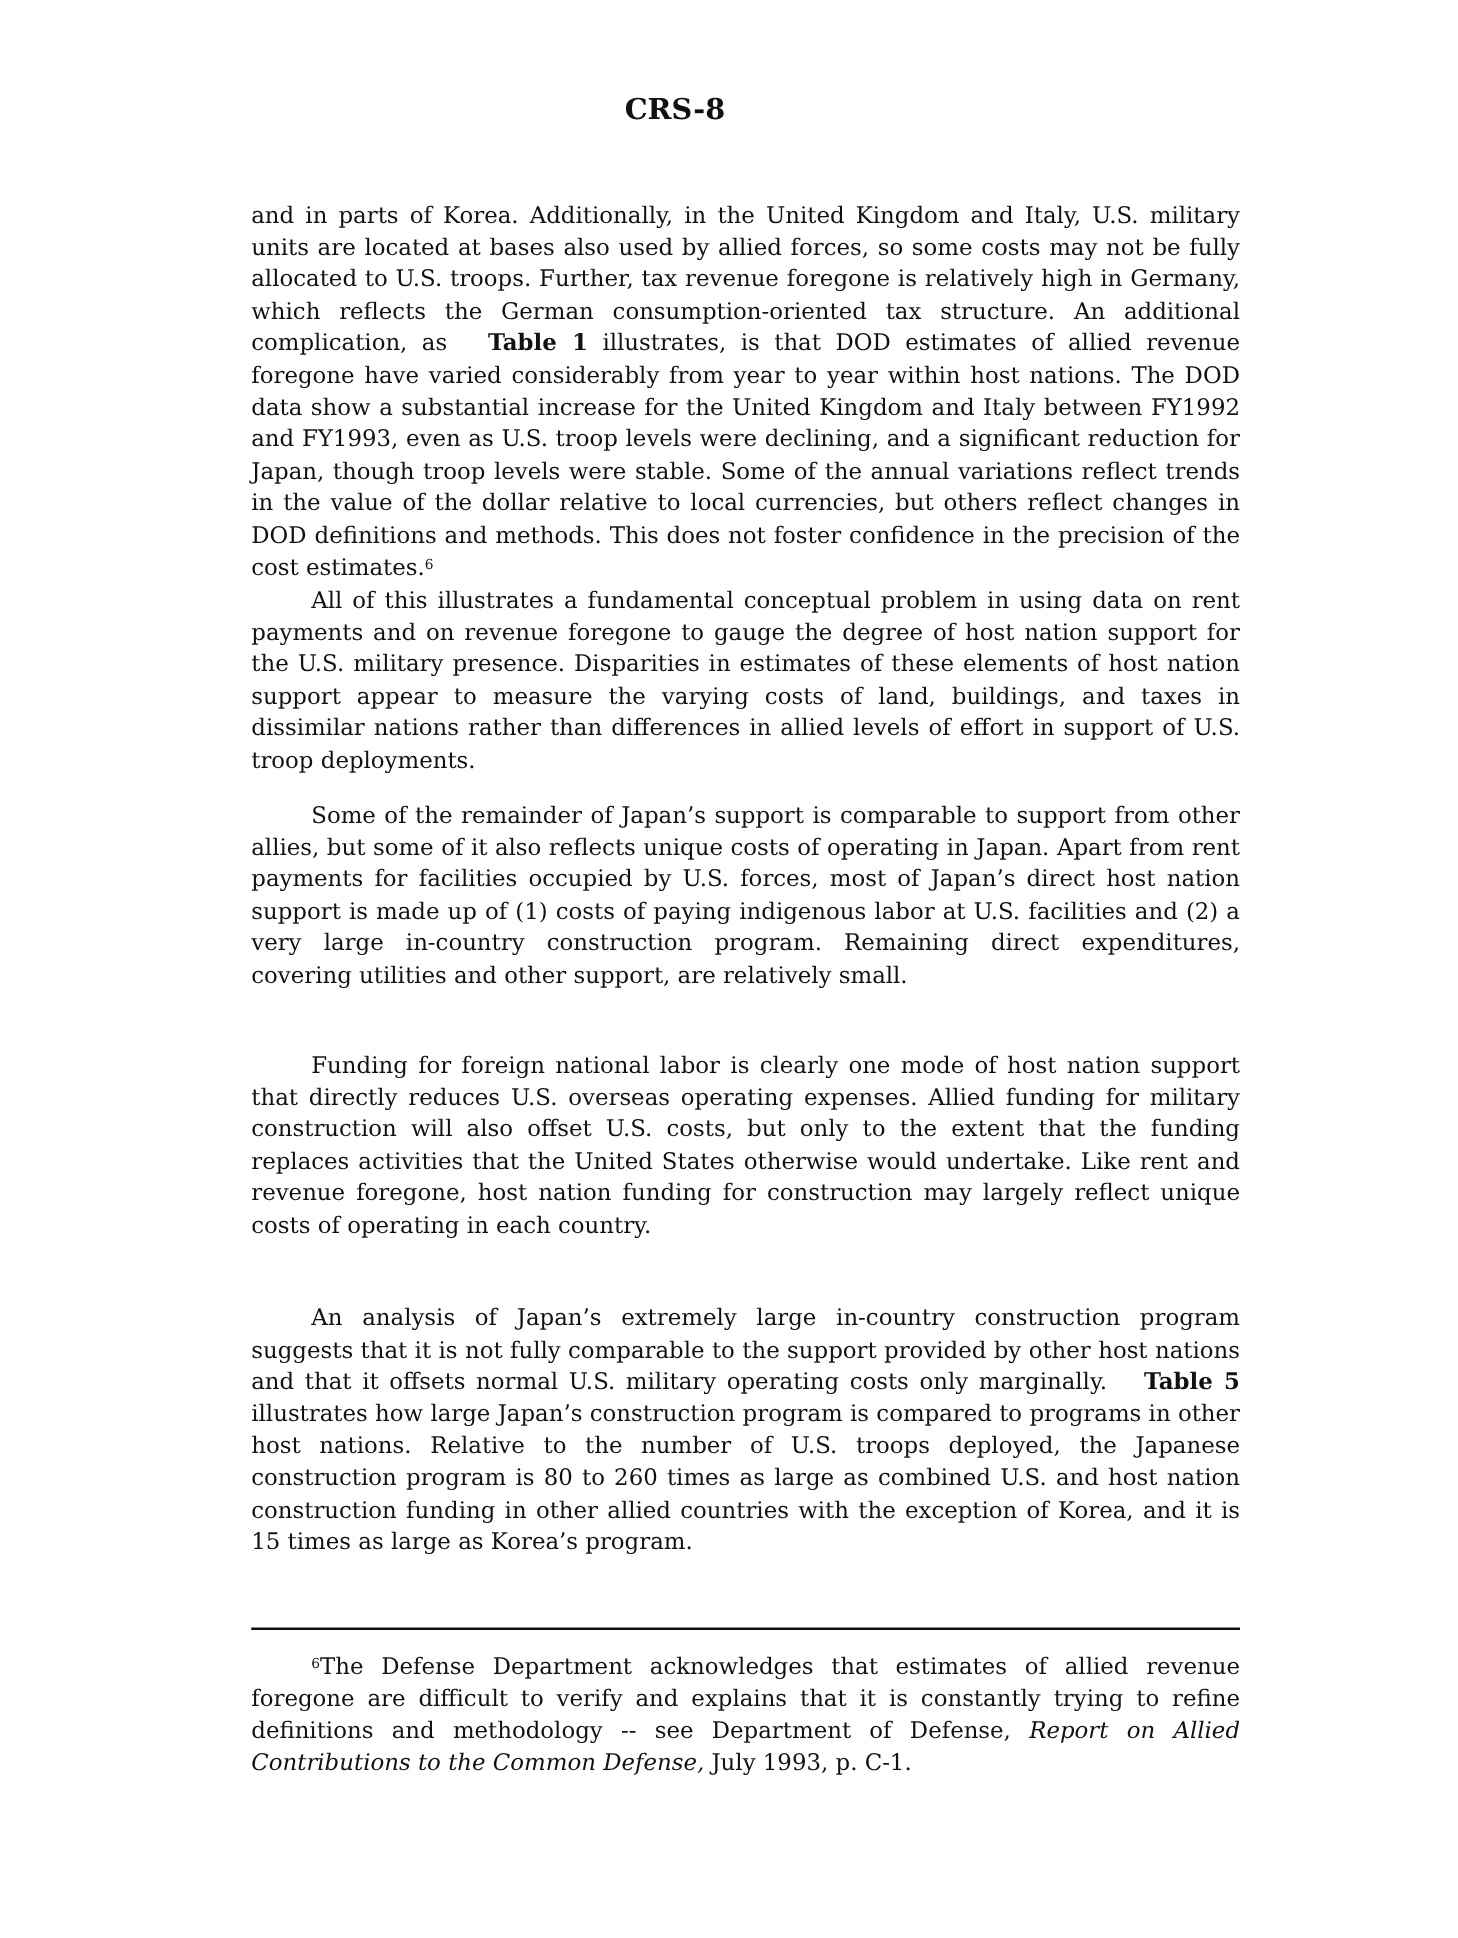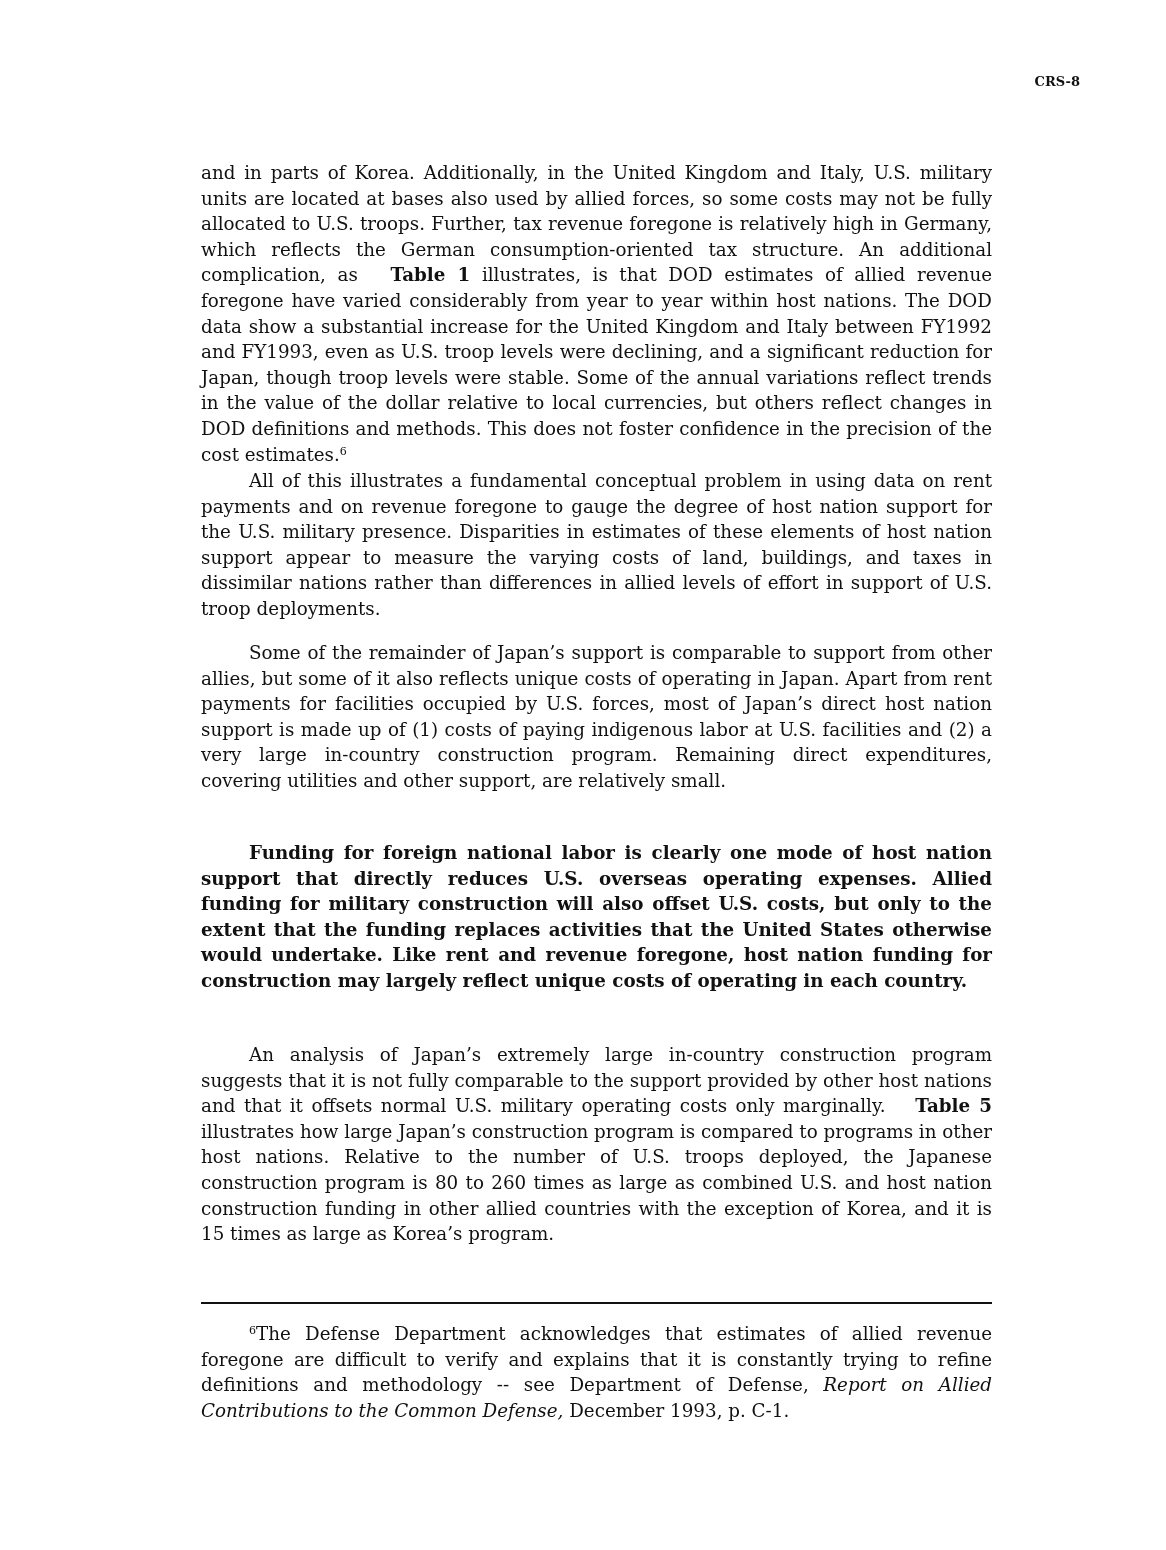--- a/index.html
+++ b/index.html
@@ -13,22 +13,22 @@
       position: relative;
       overflow: hidden;
       color: #111111;
       font-family: "DejaVu Serif", "Liberation Serif", serif;
     }
     .page-header {
       position: absolute;
       top: 74px;
       left: 0;
       width: 1080px;
-      text-align: right;
-      font-size: 13px;
+      text-align: center;
+      font-size: 23px;
       font-weight: bold;
       letter-spacing: 0px;
     }
     .body-text {
       position: absolute;
       left: 201px;
       width: 791px;
       font-size: 18.3px;
       line-height: 25.6px;
       text-align: justify;
@@ -45,21 +45,21 @@
     .italic { font-style: italic; }
     sup.fn {
       font-size: 11px;
       vertical-align: top;
       position: relative;
       top: -3px;
     }
     .p1 { top: 160px; }
     .p2 { top: 468px; }
     .p3 { top: 640px; }
-    .p4 { top: 840px; font-weight: bold; }
+    .p4 { top: 840px; }
     .p5 { top: 1042px; }
     .footnote-rule {
       position: absolute;
       left: 201px;
       top: 1302px;
       width: 791px;
       height: 2px;
       background: #111111;
     }
     .footnote {
@@ -94,13 +94,13 @@
 <div class="body-text p4">
   <p class="para indent">Funding for foreign national labor is clearly one mode of host nation support that directly reduces U.S. overseas operating expenses.  Allied funding for military construction will also offset U.S. costs, but only to the extent that the funding replaces activities that the United States otherwise would undertake.   Like rent and revenue foregone, host nation funding for construction may largely reflect unique costs of operating in each country.</p>
 </div>
 
 <div class="body-text p5">
   <p class="para indent"><span>An analysis of Japan’s extremely large in-country construction program suggests that it is not fully comparable to the support provided by other host nations and that it offsets normal U.S. military operating costs only marginally. </span><span class="bold">Table 5</span><span> illustrates how large Japan’s construction program is compared to programs in other host nations.  Relative to the number of U.S. troops deployed, the Japanese construction program is 80 to 260 times as large as combined U.S. and host nation construction funding in other allied countries with the exception of Korea, and it is 15 times as large as Korea’s program.</span></p>
 </div>
 
 <div class="footnote-rule"></div>
 
-<p class="footnote"><sup class="fn">6</sup><span>The Defense Department acknowledges that estimates of allied revenue foregone are difficult to verify and explains that it is constantly trying to refine definitions and methodology -- see Department of Defense, </span><span class="italic">Report on Allied Contributions to the Common Defense,</span><span> December 1993, p. C-1.</span></p>
+<p class="footnote"><sup class="fn">6</sup><span>The Defense Department acknowledges that estimates of allied revenue foregone are difficult to verify and explains that it is constantly trying to refine definitions and methodology -- see Department of Defense, </span><span class="italic">Report on Allied Contributions to the Common Defense,</span><span> July 1993, p. C-1.</span></p>
 
 </body></html>

